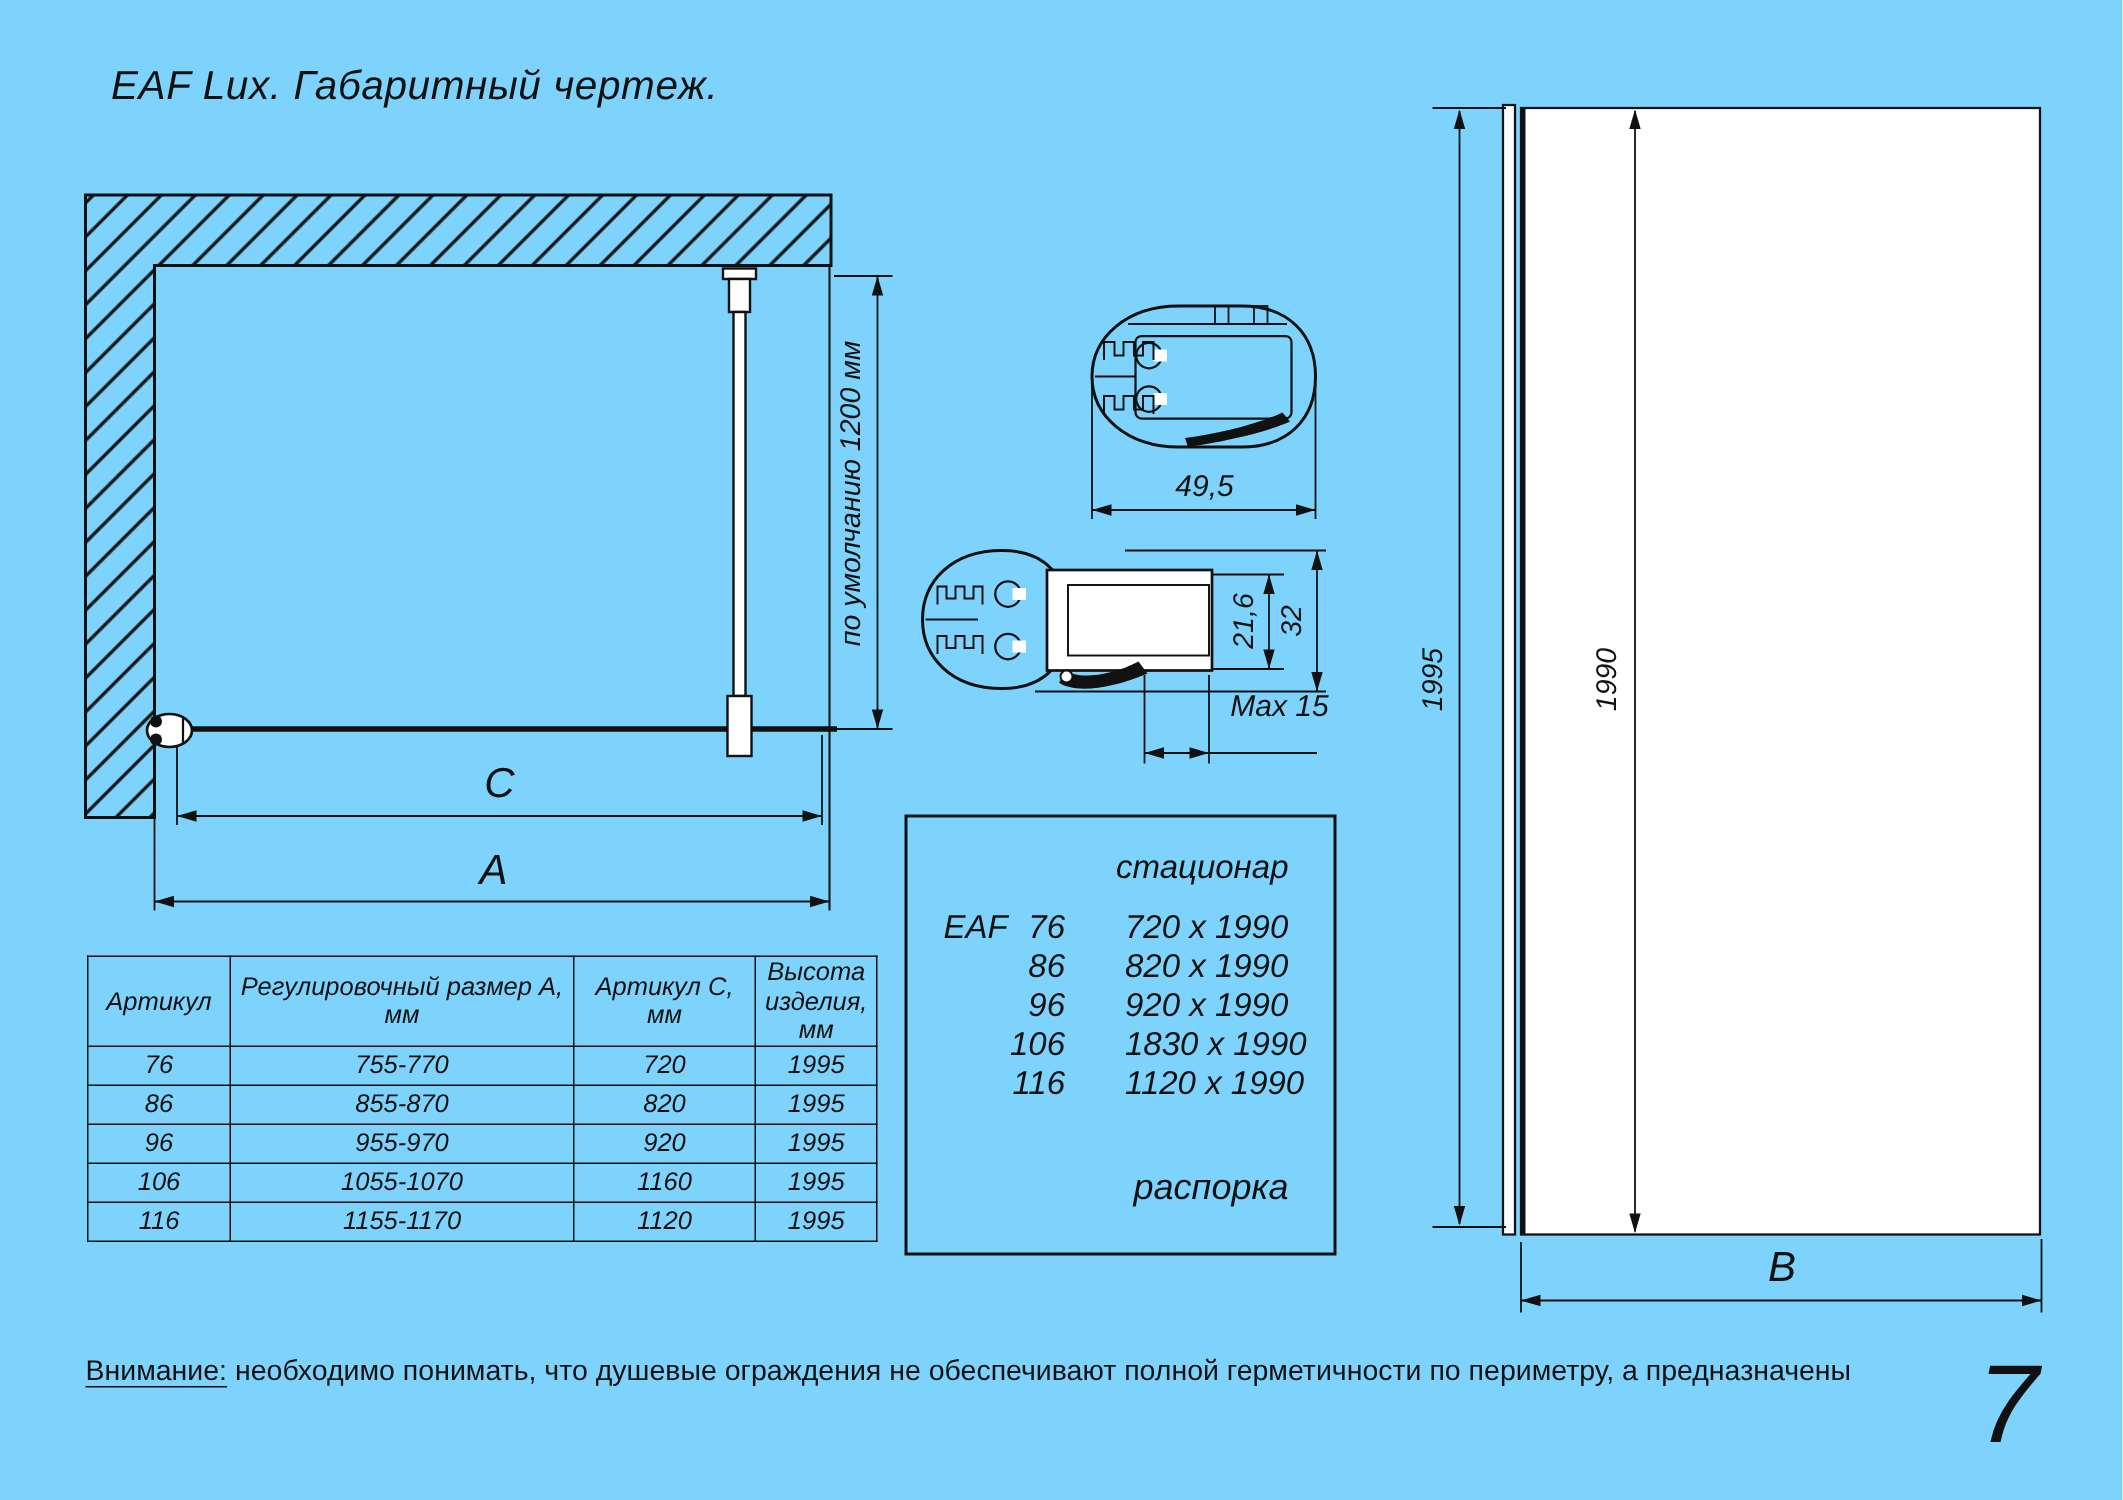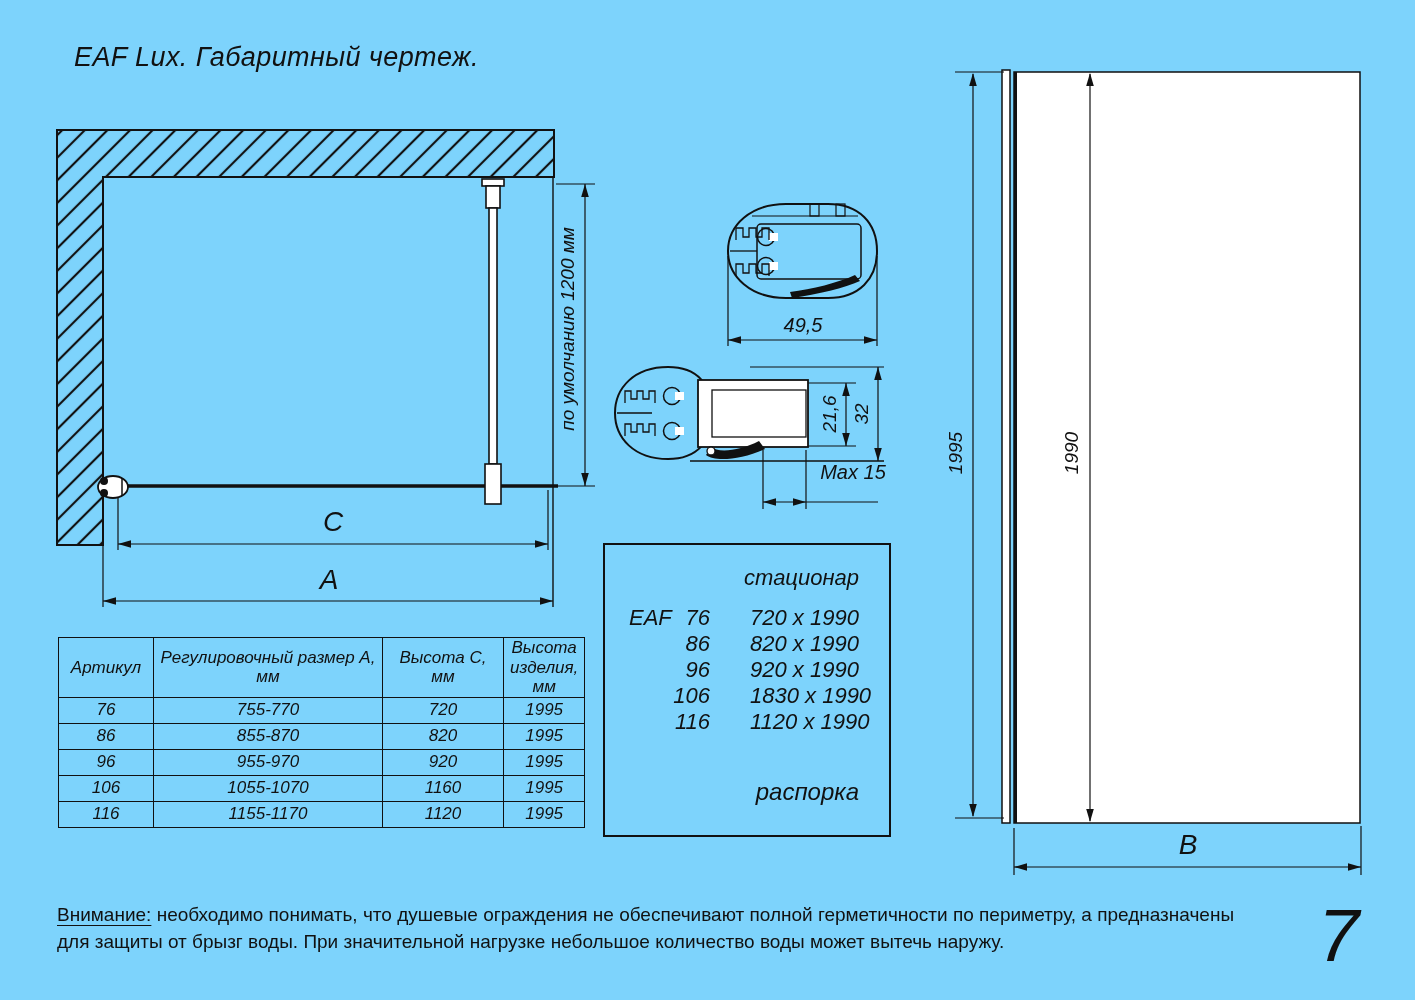--- a/index.html
+++ b/index.html
@@ -229,21 +229,21 @@
   <colgroup>
         <col style="width:95px">
         <col style="width:229px">
         <col style="width:121px">
         <col style="width:67px">
       </colgroup>
   <tbody>
         <tr>
     <th>Артикул</th>
     <th>Регулировочный размер А, мм</th>
-    <th>Высота С, мм</th>
+    <th>Артикул С, мм</th>
     <th>Высота изделия, мм</th>
   </tr>
   <tr>
     <td>76</td>
     <td>755-770</td>
     <td>720</td>
     <td>1995</td>
   </tr>
   <tr>
     <td>86</td>
@@ -267,18 +267,17 @@
     <td>116</td>
     <td>1155-1170</td>
     <td>1120</td>
     <td>1995</td>
   </tr>
 </tbody>
     </table>
 
 <div class="note">
   <div><span class="u">Внимание:</span><span> необходимо понимать, что душевые ограждения не обеспечивают полной герметичности по периметру, а предназначены</span></div>
-  <div>для защиты от брызг воды. При значительной нагрузке небольшое количество воды может вытечь наружу.</div>
 </div>
 
 <div class="lbl pagenum">7</div>
 
 </div>
 
 </body></html>

